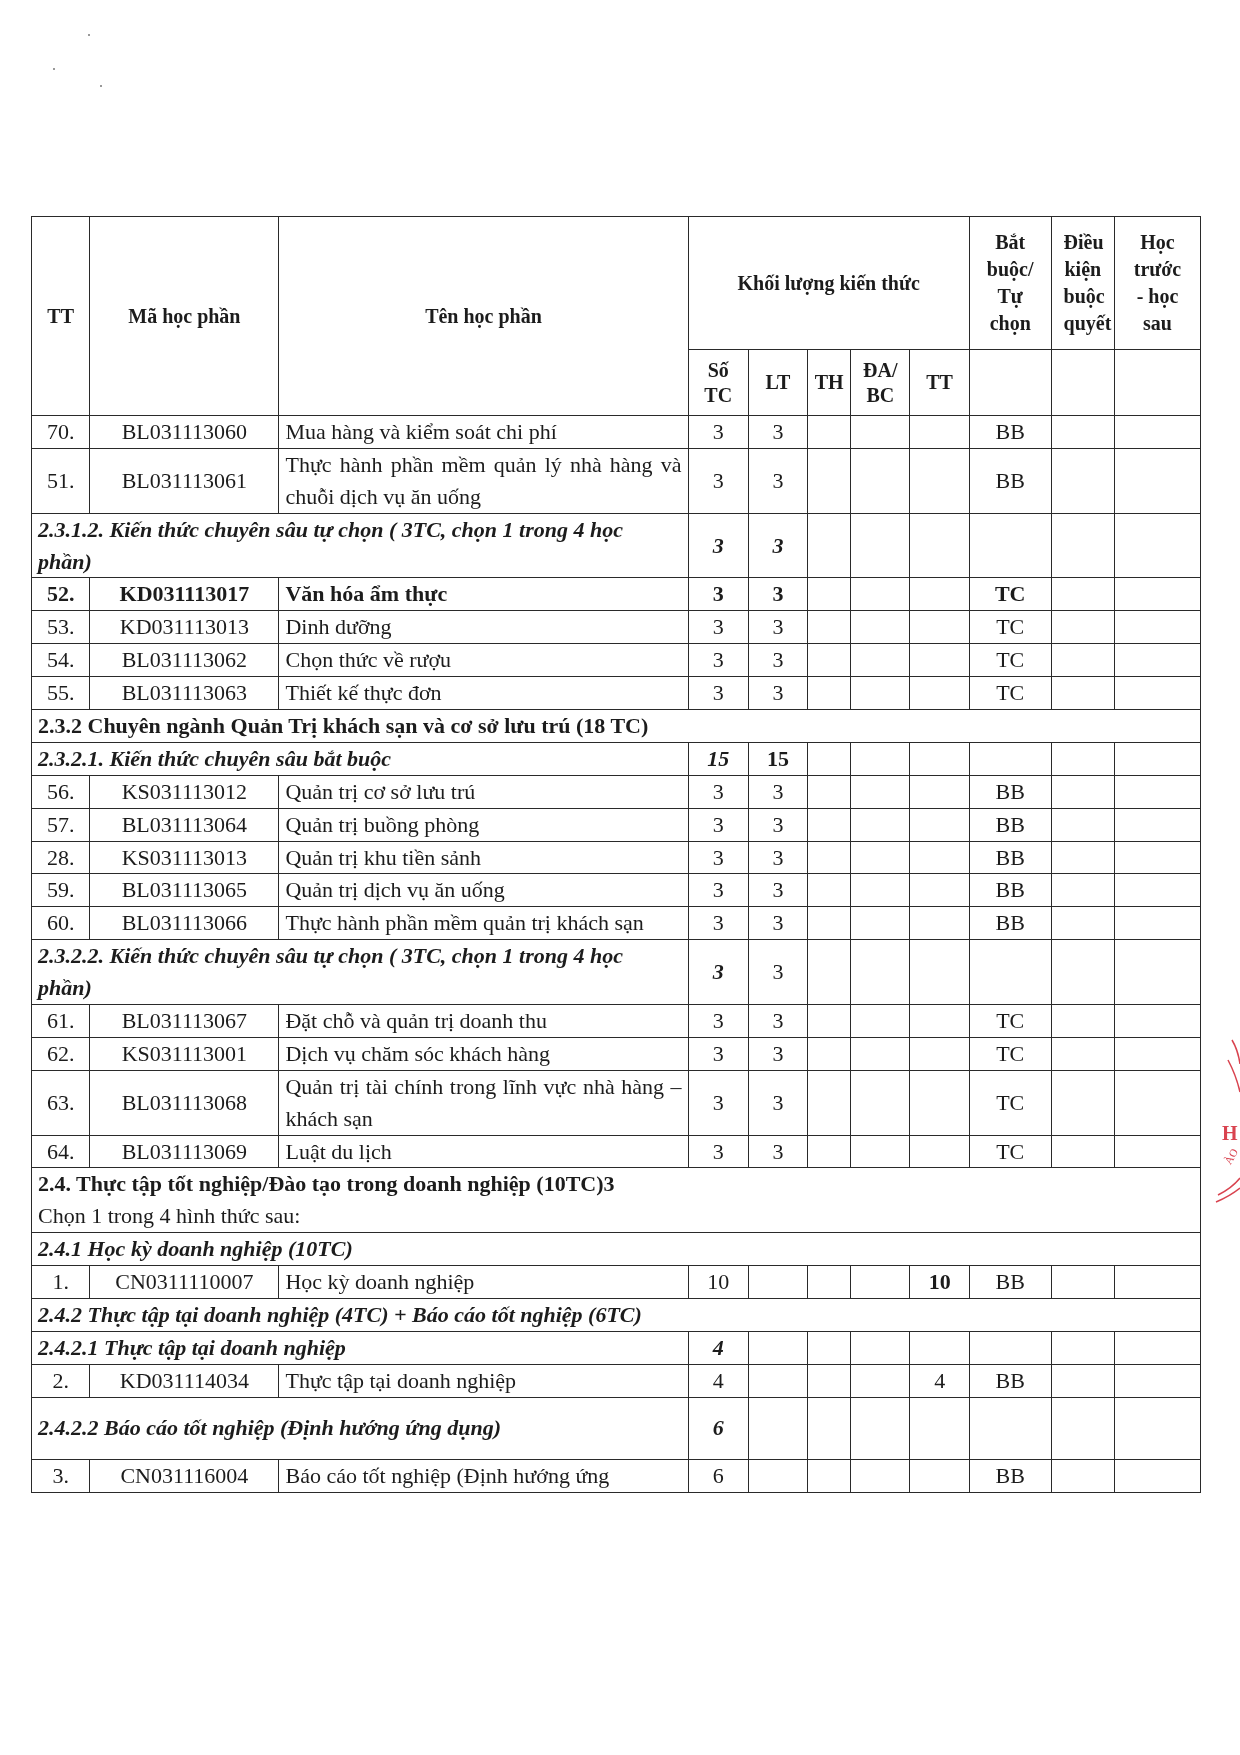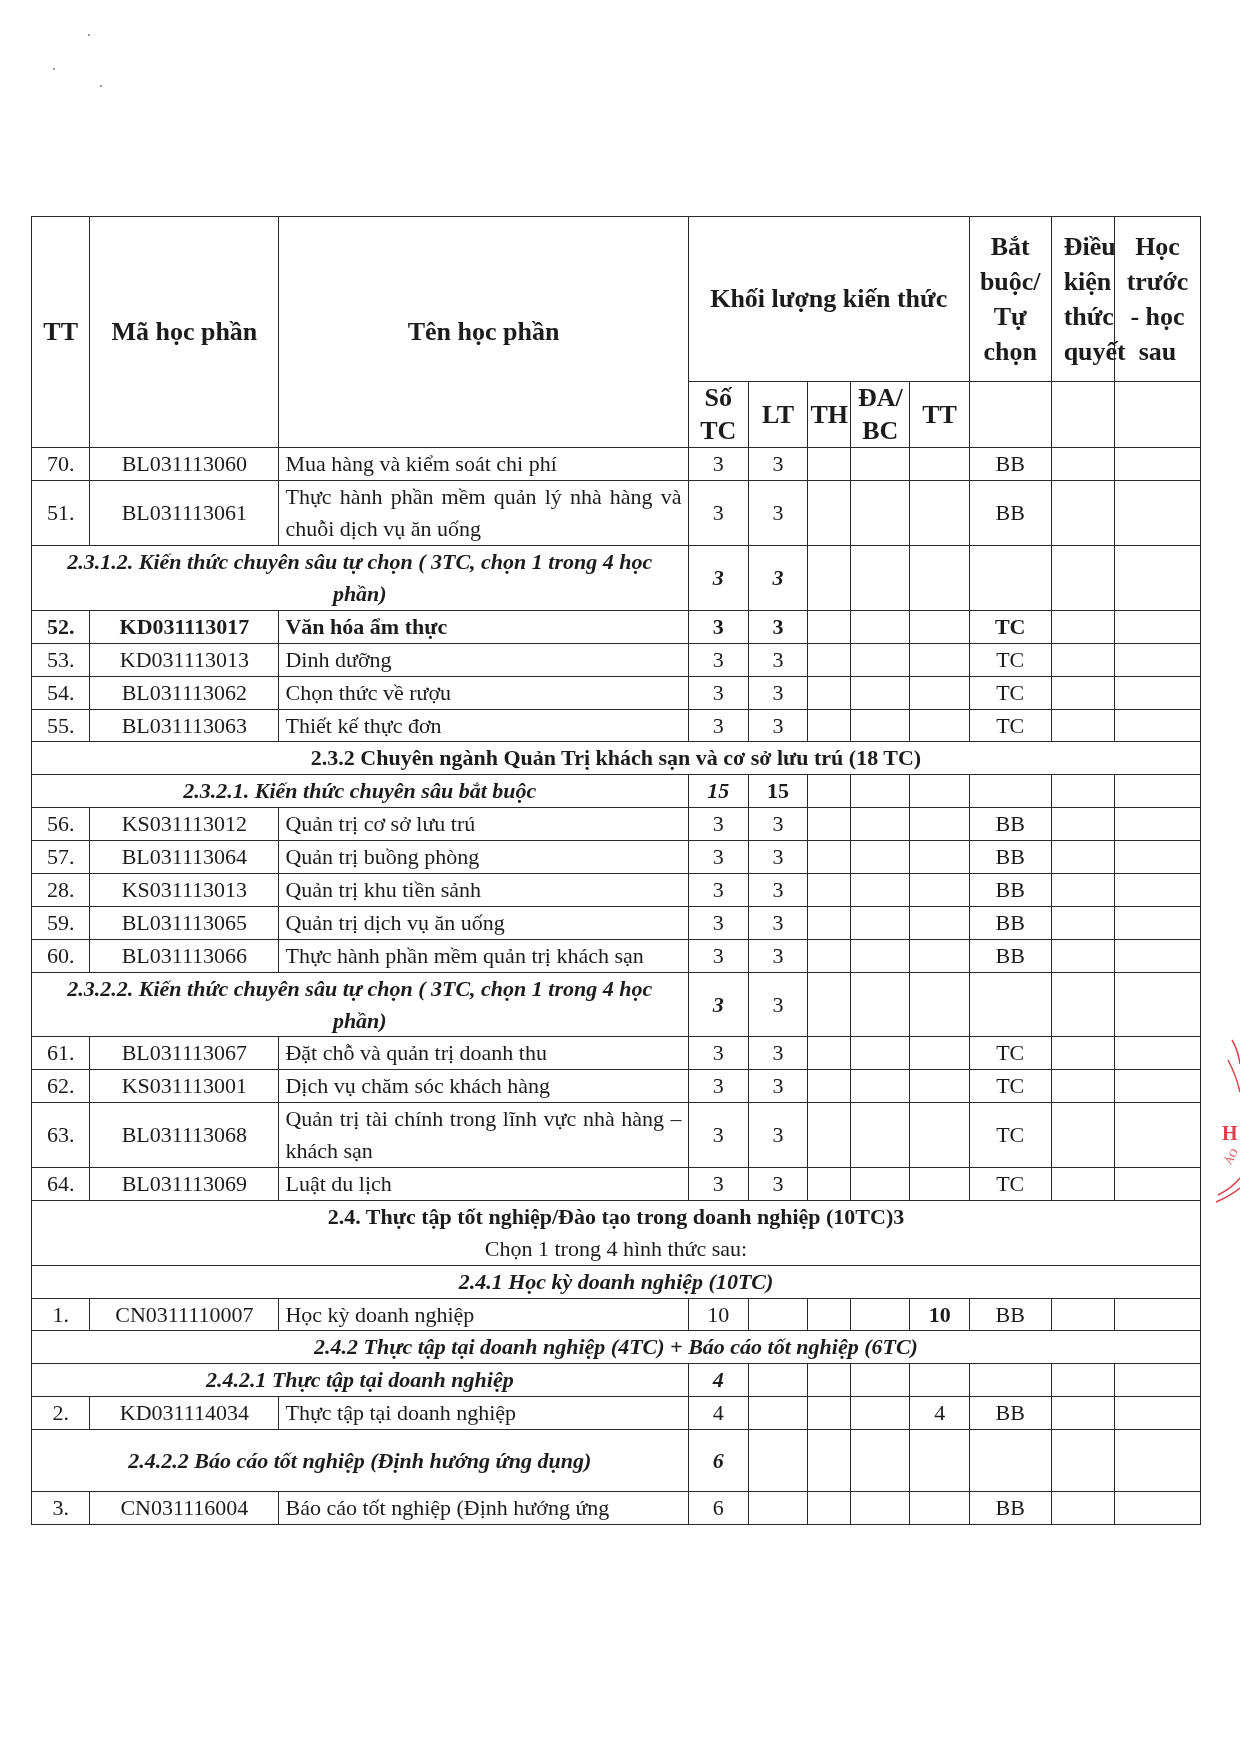--- a/index.html
+++ b/index.html
@@ -2,24 +2,24 @@
 <html><head>
 <meta charset="utf-8">
 <style>
   html, body { margin: 0; padding: 0; background: #ffffff; }
   body { width: 1240px; height: 1755px; position: relative; overflow: hidden;
          font-family: "Liberation Serif", "DejaVu Serif", serif; color: #1c1c1c; }
   .page { position: absolute; left: 0; top: 0; width: 1240px; height: 1755px; }
   table.curr { position: absolute; left: 31px; top: 216px; width: 1170px;
                border-collapse: collapse; table-layout: fixed; font-size: 22px; }
   table.curr td, table.curr th { border: 1.6px solid #2a2a2a; padding: 0 6px; vertical-align: middle; line-height: 1.45; }
-  th { font-weight: bold; text-align: center; font-size: 26px; }
+  th { font-weight: bold; text-align: center; font-size: 20px; }
   td.c { text-align: center; }
   td.name { text-align: justify; }
-  td.sec { text-align: center; }
+  td.sec { text-align: left; }
   .bi { font-weight: bold; font-style: italic; }
   .b { font-weight: bold; }
   .i { }
   .bi-num { font-weight: bold; font-style: italic; }
   .stamp { position: absolute; right: 0; top: 1030px; width: 30px; height: 200px; }
   .speck { position: absolute; width: 2px; height: 2px; background: #999; }
 </style>
 </head>
 <body>
 
@@ -45,21 +45,21 @@
     <thead>
       <tr style="height:132px">
         <th rowspan="2">TT</th>
         <th rowspan="2">Mã học phần</th>
         <th rowspan="2">Tên học phần</th>
         <th colspan="5">Khối lượng kiến thức</th>
         <th style="line-height:1.35">
           <span>Bắt</span><br><span>buộc/</span><br><span>Tự</span><br><span>chọn</span>
         </th>
         <th style="line-height:1.35;padding:12px">
-          <span>Điều</span><br><span>kiện</span><br><span>thức</span><br><span>quyết</span>
+          <span>Điều</span><br><span>kiện</span><br><span>buộc</span><br><span>quyết</span>
         </th>
         <th style="line-height:1.35">
           <span>Học</span><br><span>trước</span><br><span>- học</span><br><span>sau</span>
         </th>
       </tr>
       <tr style="height:66px">
         <th style="line-height:1.25"><span>Số</span><br><span>TC</span></th>
         <th>LT</th>
         <th style="padding:0">TH</th>
         <th style="line-height:1.25"><span>ĐA/</span><br><span>BC</span></th>

